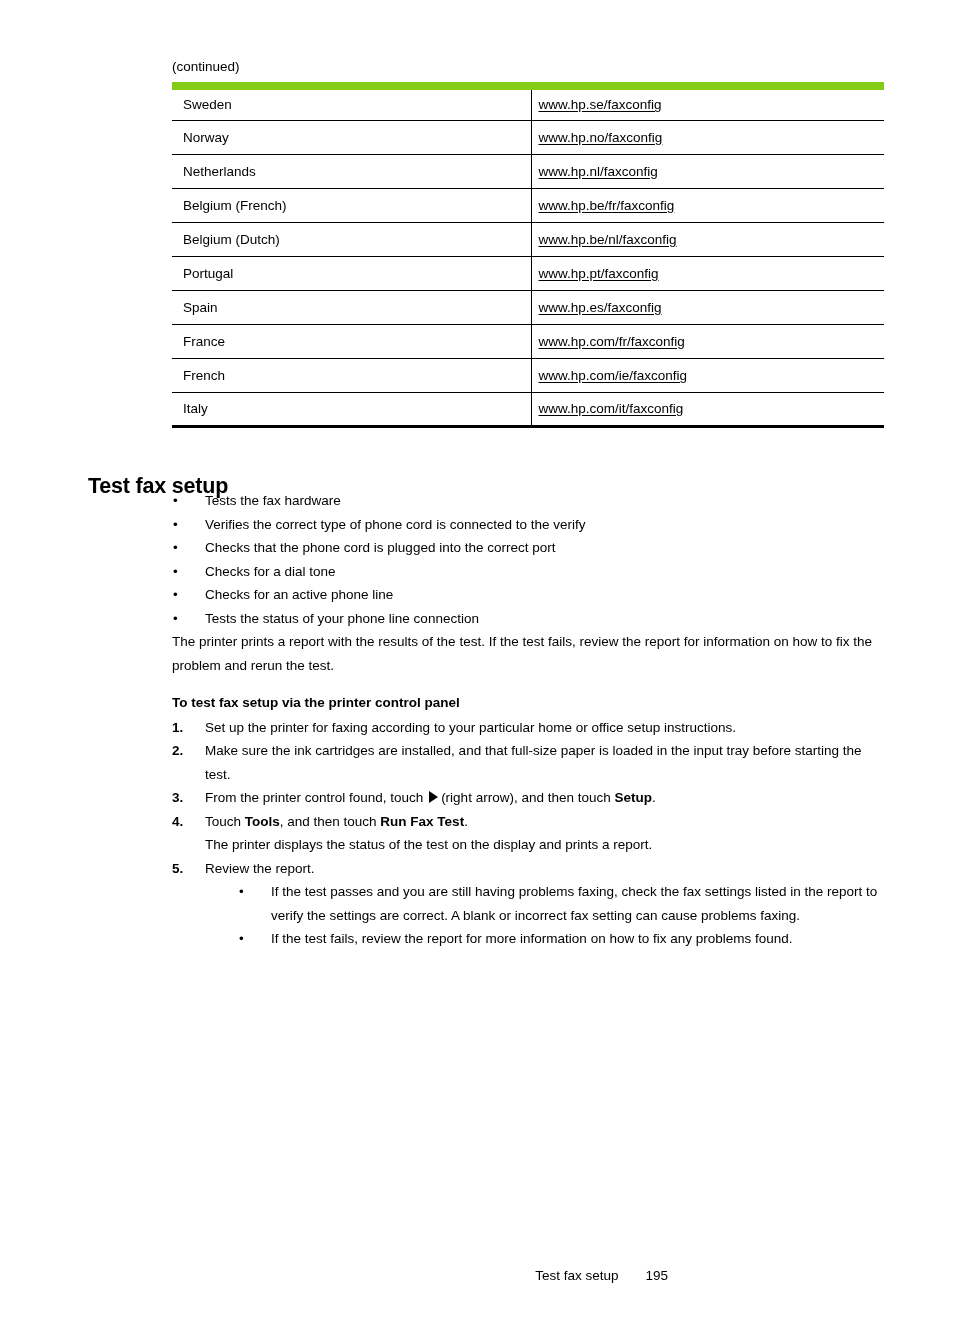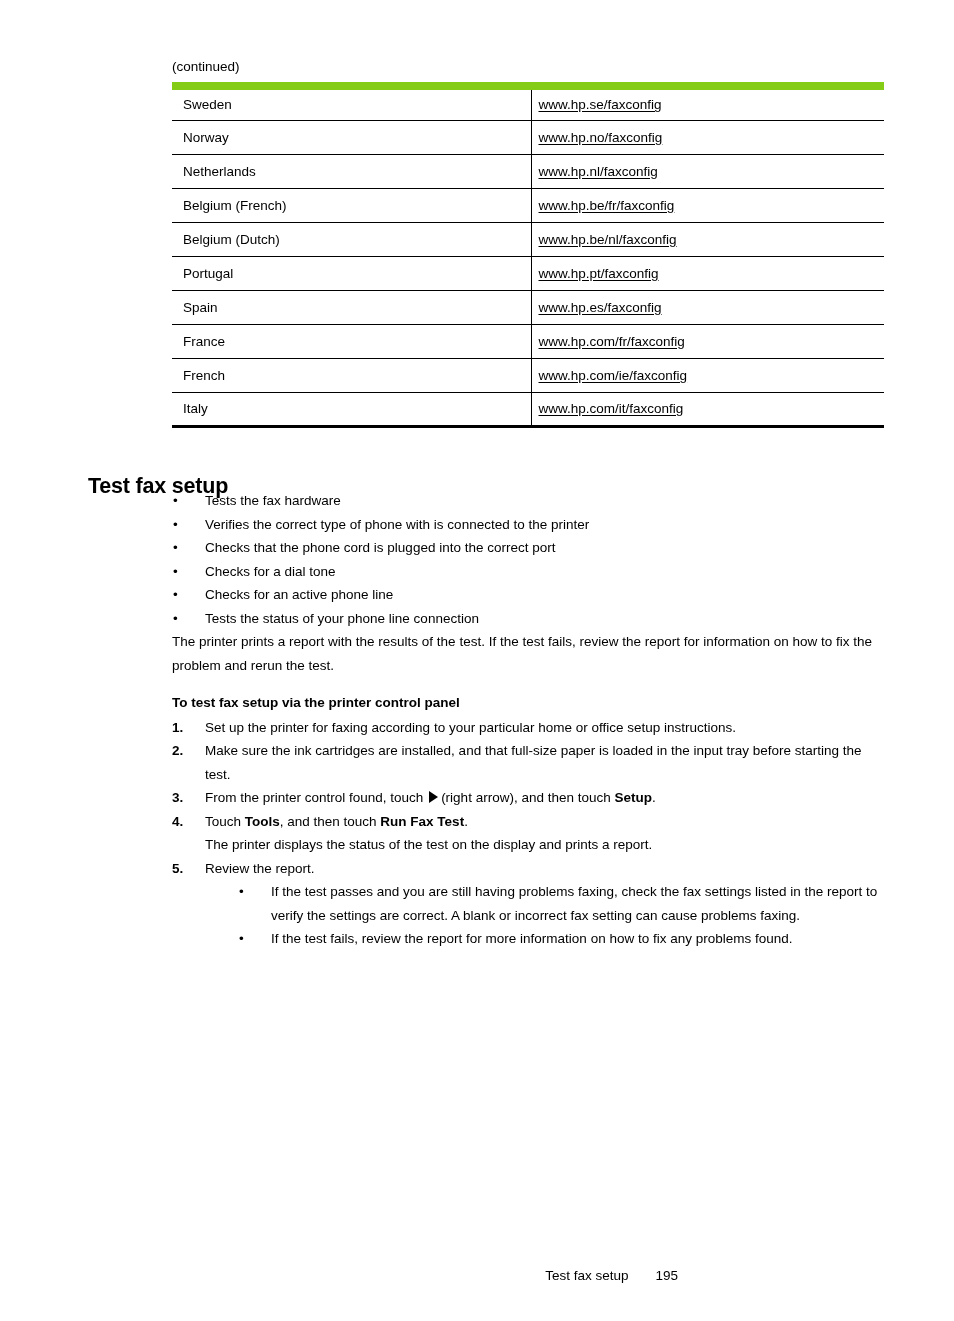--- a/index.html
+++ b/index.html
@@ -161,21 +161,21 @@
     border-top: 6px solid transparent;
     border-bottom: 6px solid transparent;
     border-left: 9px solid #000;
     vertical-align: -1px;
     margin: 0 3px 0 2px;
   }
 
   
   .footer {
     position: absolute;
-    right: 86px;
+    right: 96px;
     bottom: 36px;
     font-size: 13.5px;
     line-height: 18px;
     white-space: nowrap;
   }
   .footer .f-title { margin-right: 27px; }
 </style>
 </head>
 <body>
 
@@ -237,21 +237,21 @@
   <div class="body-flow">
 
 
     <ul class="bullets">
       <li>
         <span class="bullet-dot">•</span>
         <span>Tests the fax hardware</span>
       </li>
       <li>
         <span class="bullet-dot">•</span>
-        <span>Verifies the correct type of phone with is connected to the printer</span>
+        <span>Verifies the correct type of phone cord is connected to the verify</span>
       </li>
       <li>
         <span class="bullet-dot">•</span>
         <span>Checks that the phone cord is plugged into the correct port</span>
       </li>
       <li>
         <span class="bullet-dot">•</span>
         <span>Checks for a dial tone</span>
       </li>
       <li>

